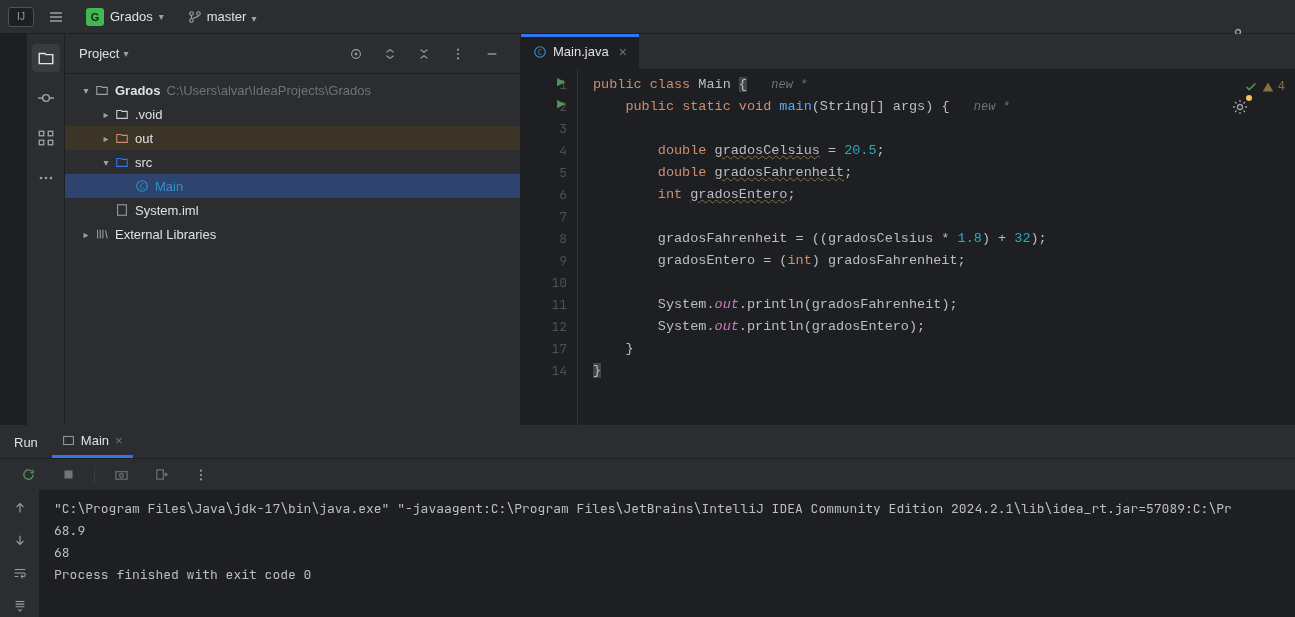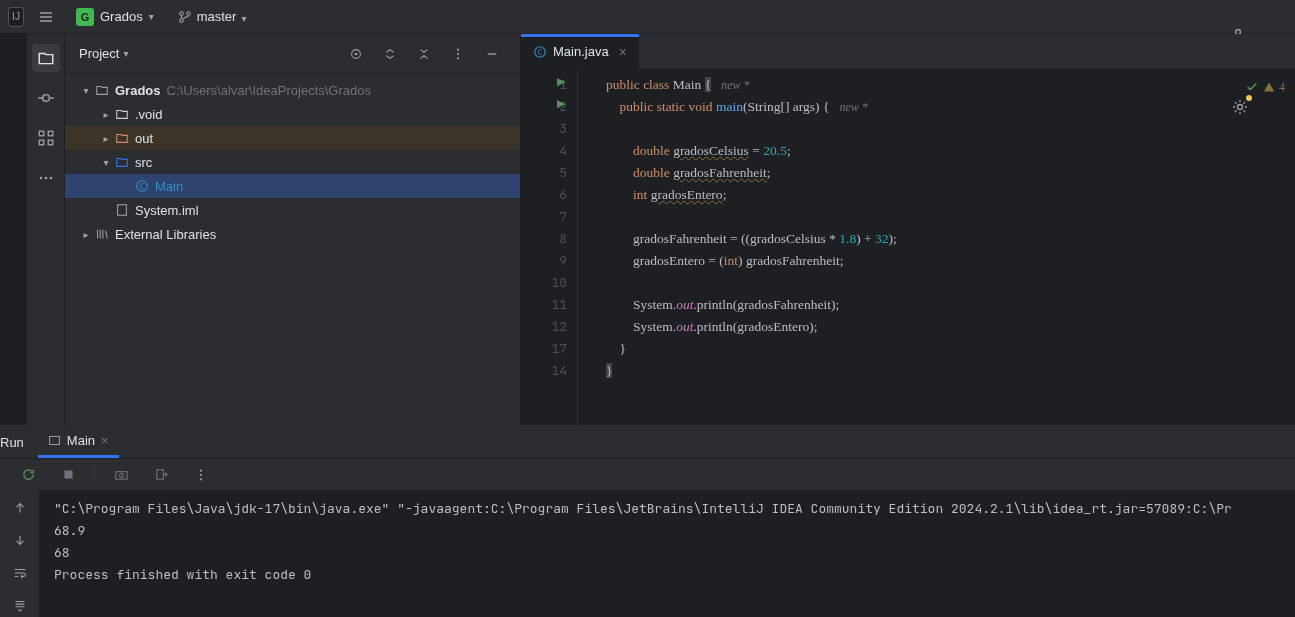--- a/index.html
+++ b/index.html
@@ -17,21 +17,21 @@
 .toolbar {
   height: 34px;
   background: #2b2d30;
   display: flex;
   align-items: center;
   padding: 0 8px;
   border-bottom: 1px solid #1e1f22;
 }
 .toolbar .left, .toolbar .right { display: flex; align-items: center; gap: 8px; }
 .toolbar .right { margin-left: auto; flex-direction: column; }
-.app-icon { width: 16px; height: 20px; background: #1e1f22; border: 1px solid #4e5157; border-radius: 3px; display:flex;align-items:center;justify-content:center;font-size:10px;color:#9da0a8;}
+.app-icon { width: 26px; height: 20px; background: #1e1f22; border: 1px solid #4e5157; border-radius: 3px; display:flex;align-items:center;justify-content:center;font-size:10px;color:#9da0a8;}
 .icon-btn { width: 28px; height: 28px; display: flex; align-items: center; justify-content: center; cursor: pointer; color: #9da0a8; border-radius:4px; }
 .proj-chip { display: flex; align-items: center; gap: 6px; padding: 3px 8px; border-radius: 4px; cursor: pointer; }
 .proj-badge { width: 18px; height: 18px; background: #3fb950; color: #1e1f22; font-weight: bold; border-radius: 3px; display: flex; align-items: center; justify-content: center; font-size: 11px; }
 .chev { font-size: 10px; color: #9da0a8; }
 .branch { display: flex; align-items: flex-end; gap: 5px; padding: 3px 8px; cursor: pointer; color:#dfe1e5;}
 .main-area { flex: 1; display: flex; overflow: hidden; margin-left: 27px; }
 .left-rail { width: 38px; background: #2b2d30; display: flex; flex-direction: column; align-items: center; padding-top: 10px; gap: 12px; border-right: 1px solid #1e1f22; }
 .left-rail .rail-btn { width:28px; height:28px; display:flex;align-items:center;justify-content:center;color:#9da0a8;cursor:pointer;border-radius:4px;}
 .left-rail .rail-btn.active { background: #393b40; color:#dfe1e5;}
 .project-panel { width: 456px; background: #2b2d30; display: flex; flex-direction: column; border-right: 1px solid #1e1f22; }
@@ -52,32 +52,32 @@
 .editor-area { flex: 1; display: flex; flex-direction: column; background: #1e1f22; overflow:hidden;}
 .tabs { height: 36px; display: flex; align-items: stretch; background: #2b2d30; border-bottom: 1px solid #1e1f22; }
 .tab { display: flex; align-items: center; gap: 6px; padding: 0 12px; cursor: pointer; position:relative; color:#dfe1e5;}
 .tab.active { background: #1e1f22; }
 .tab.active::after { content:""; position:absolute; top:0; left:0; right:0; height:3px; background:#3574f0;}
 .tab .close { color:#6f737a; font-size:14px; margin-left:4px;}
 .editor-body { flex:1; display:flex; overflow:hidden; position:relative;}
 .gutter { width: 56px; background: #1e1f22; text-align: right; padding: 4px 10px 0 0; color: #4b5059; font-family: "JetBrains Mono","Consolas",monospace; font-size: 13px; line-height: 22px; }
 .gut-run { position:absolute; left:36px; top:5px; color:#549159; font-size:11px;}
 .gut-run2 { position:absolute; left:36px; top:27px; color:#549159; font-size:11px;}
-.code { flex:1; padding: 4px 0 0 28px; font-family: Liberation Serif, serif; font-size: 13.5px; line-height: 22px; white-space: pre; color: #bcbec4; border-left:1px solid #313438; position:relative;}
+.code { flex:1; padding: 4px 0 0 15px; font-family: Liberation Mono, monospace; font-size: 13.5px; line-height: 22px; white-space: pre; color: #bcbec4; border-left:1px solid #313438; position:relative;}
 .kw { color: #cf8e6d; }
 .num { color: #2aacb8; }
 .fn { color: #56a8f5; }
 .fld { color: #c77dbb; font-style: italic; }
 .typ { color: #bcbec4; }
 .hint { color: #6f737a; font-style: italic; font-size:12px;}
 .warn { text-decoration: underline wavy #857042; text-decoration-thickness:1px;}
 .caret-brace { background: #43454a; }
 .insp { position:absolute; top:6px; right:10px; color:#857042; font-size:12px; display:flex; align-items:center; gap:4px;}
 .run-panel { height: 192px; background: #1e1f22; display:flex; flex-direction:column; border-top:1px solid #2b2d30;}
-.run-header { height: 32px; background: #2b2d30; display:flex; align-items:center; gap:14px;}
+.run-header { height: 32px; background: #2b2d30; display:flex; align-items:center; padding-left:14px; gap:14px;}
 .run-header .rtitle { font-weight:500; color:#dfe1e5;}
 .run-tab { display:flex; align-items:center; gap:6px; padding:4px 10px; border-bottom:3px solid #3574f0; height:100%;}
 .run-tab .close { color:#6f737a;}
 .run-toolbar { height:32px; background:#2b2d30; display:flex; align-items:center; padding:0 14px; gap:12px; border-top:1px solid #1e1f22;}
 .run-body { flex:1; display:flex; overflow:hidden;}
 .run-rail { width:40px; background:#2b2d30; display:flex; flex-direction:column; align-items:center; padding-top:6px; gap:8px; border-right:1px solid #1e1f22;}
 .console { flex:1; padding: 8px 14px; font-family:"JetBrains Mono","Consolas",monospace; font-size:13px; line-height:22px; color:#bcbec4; white-space:pre; overflow:hidden;}
 svg { display:block; }
 .sep { width:40px; }
 .dot-notif { position:relative; }

